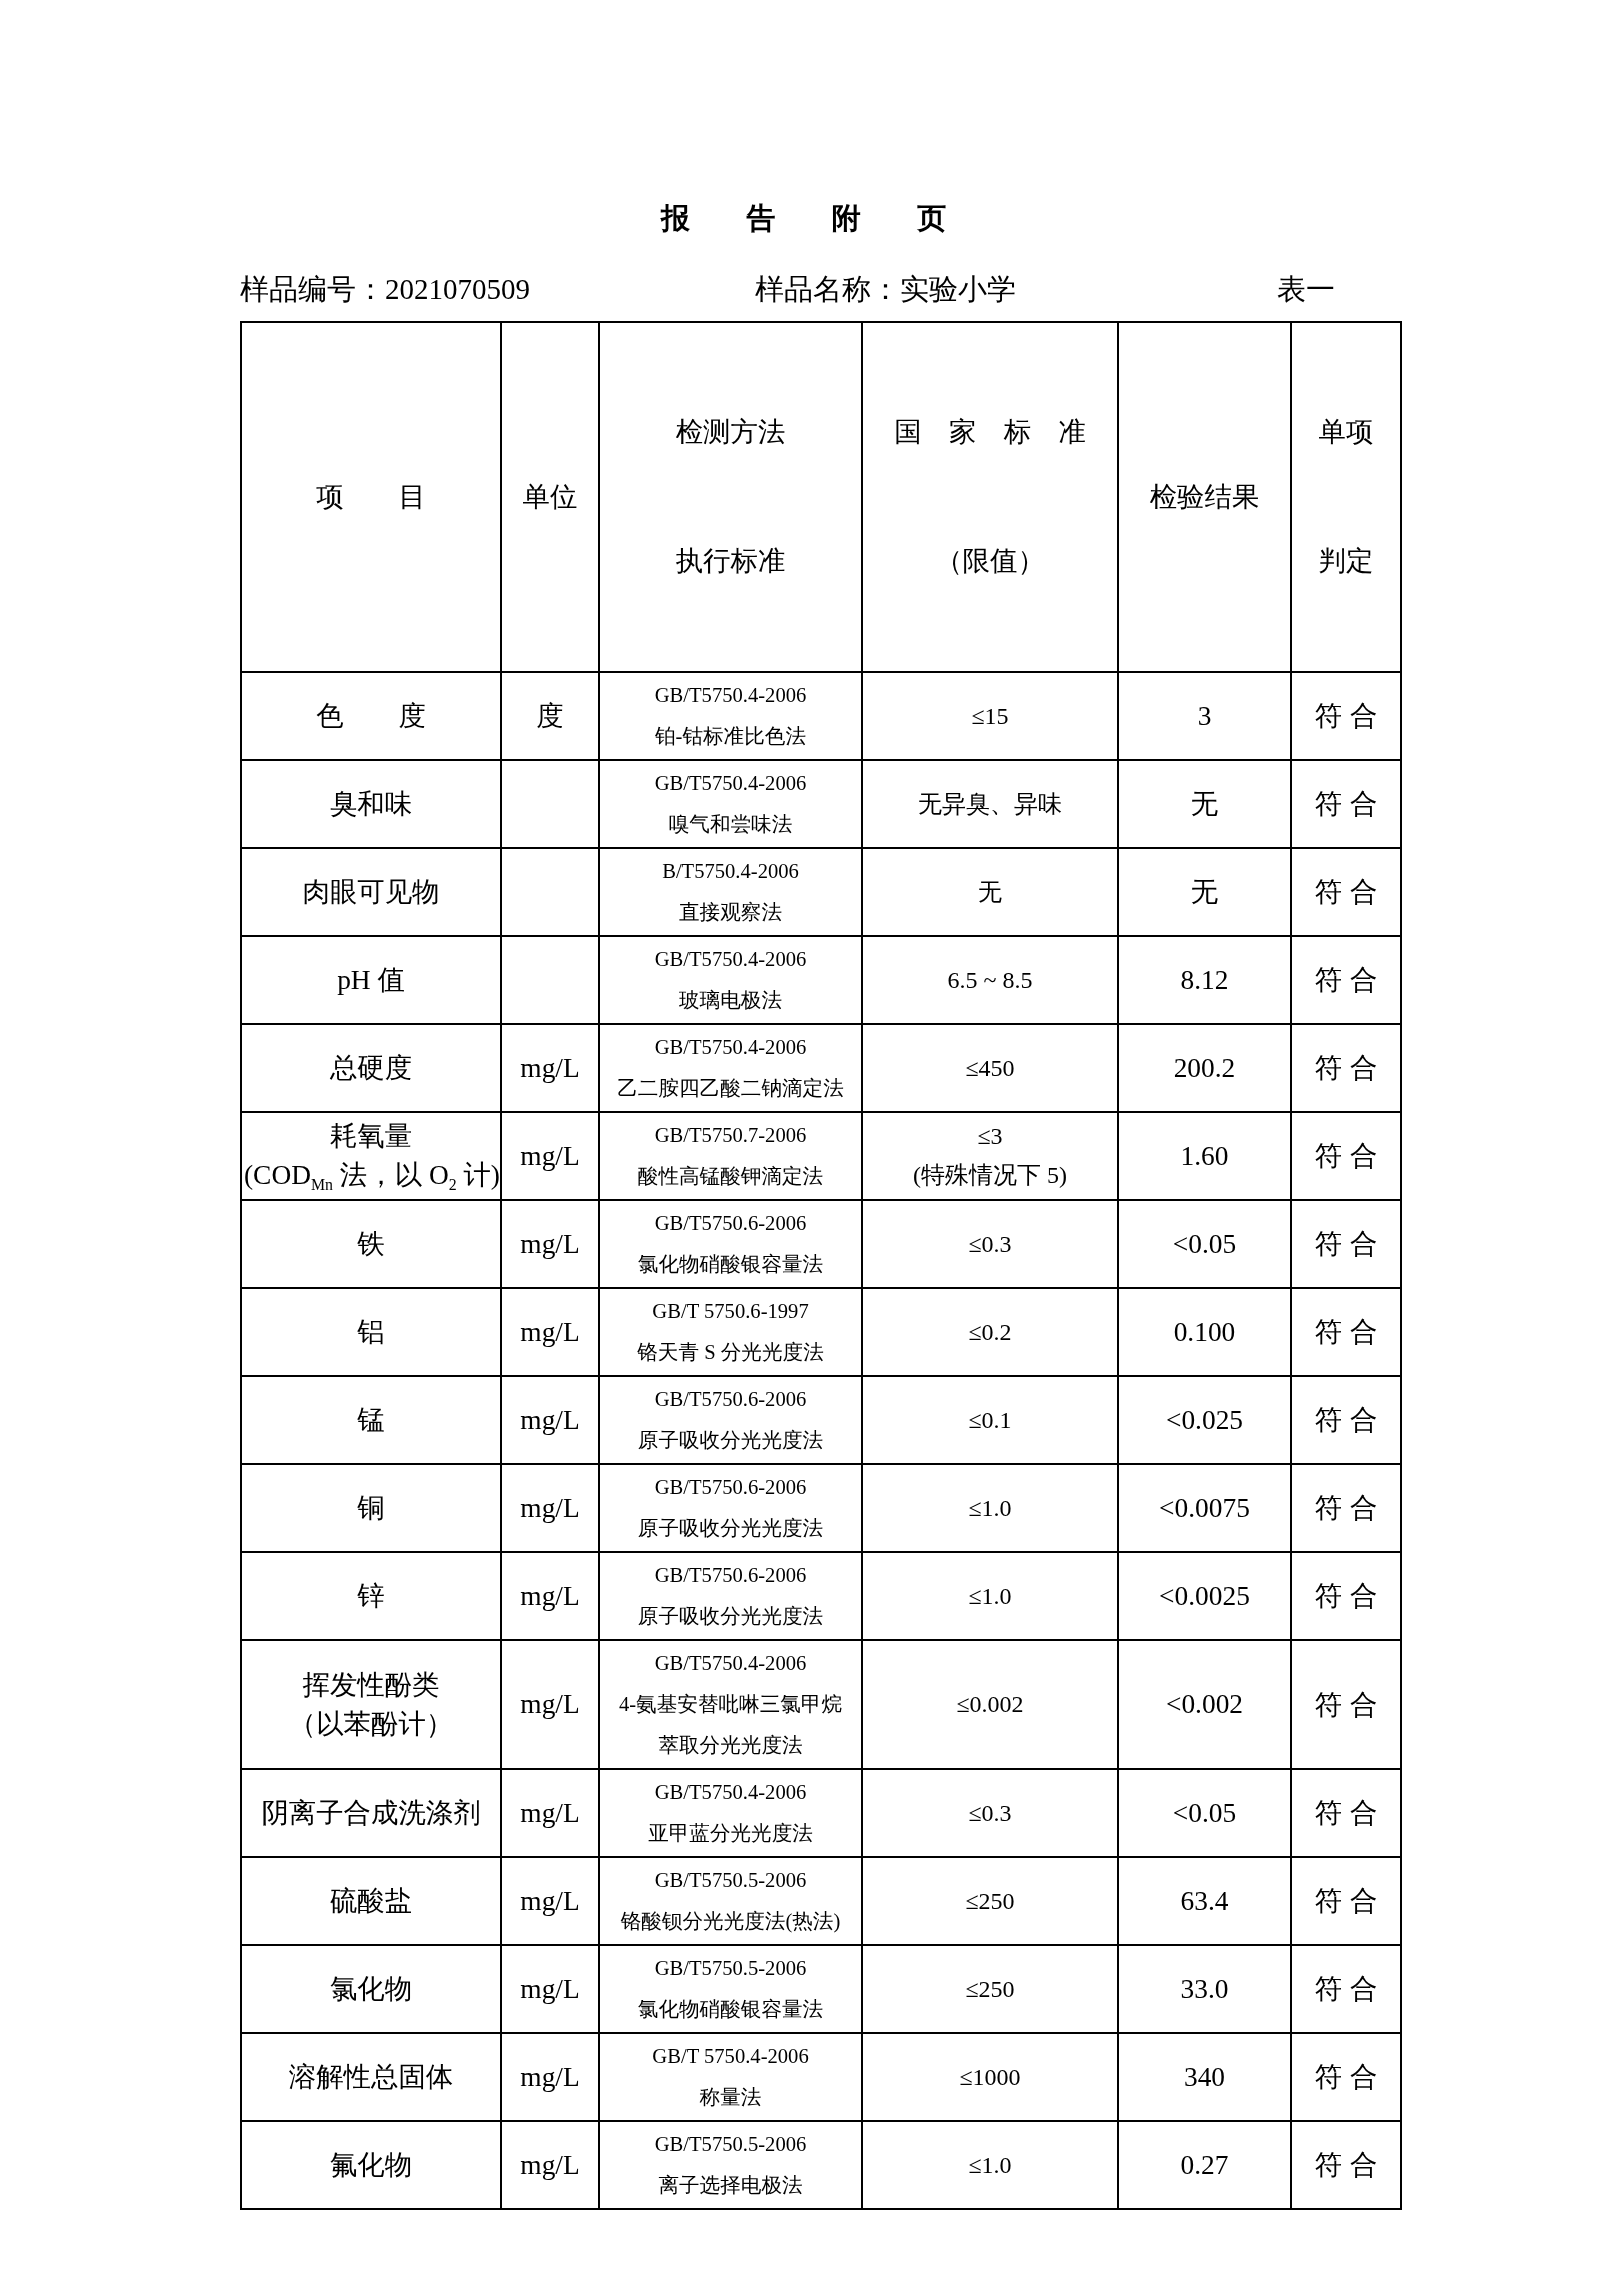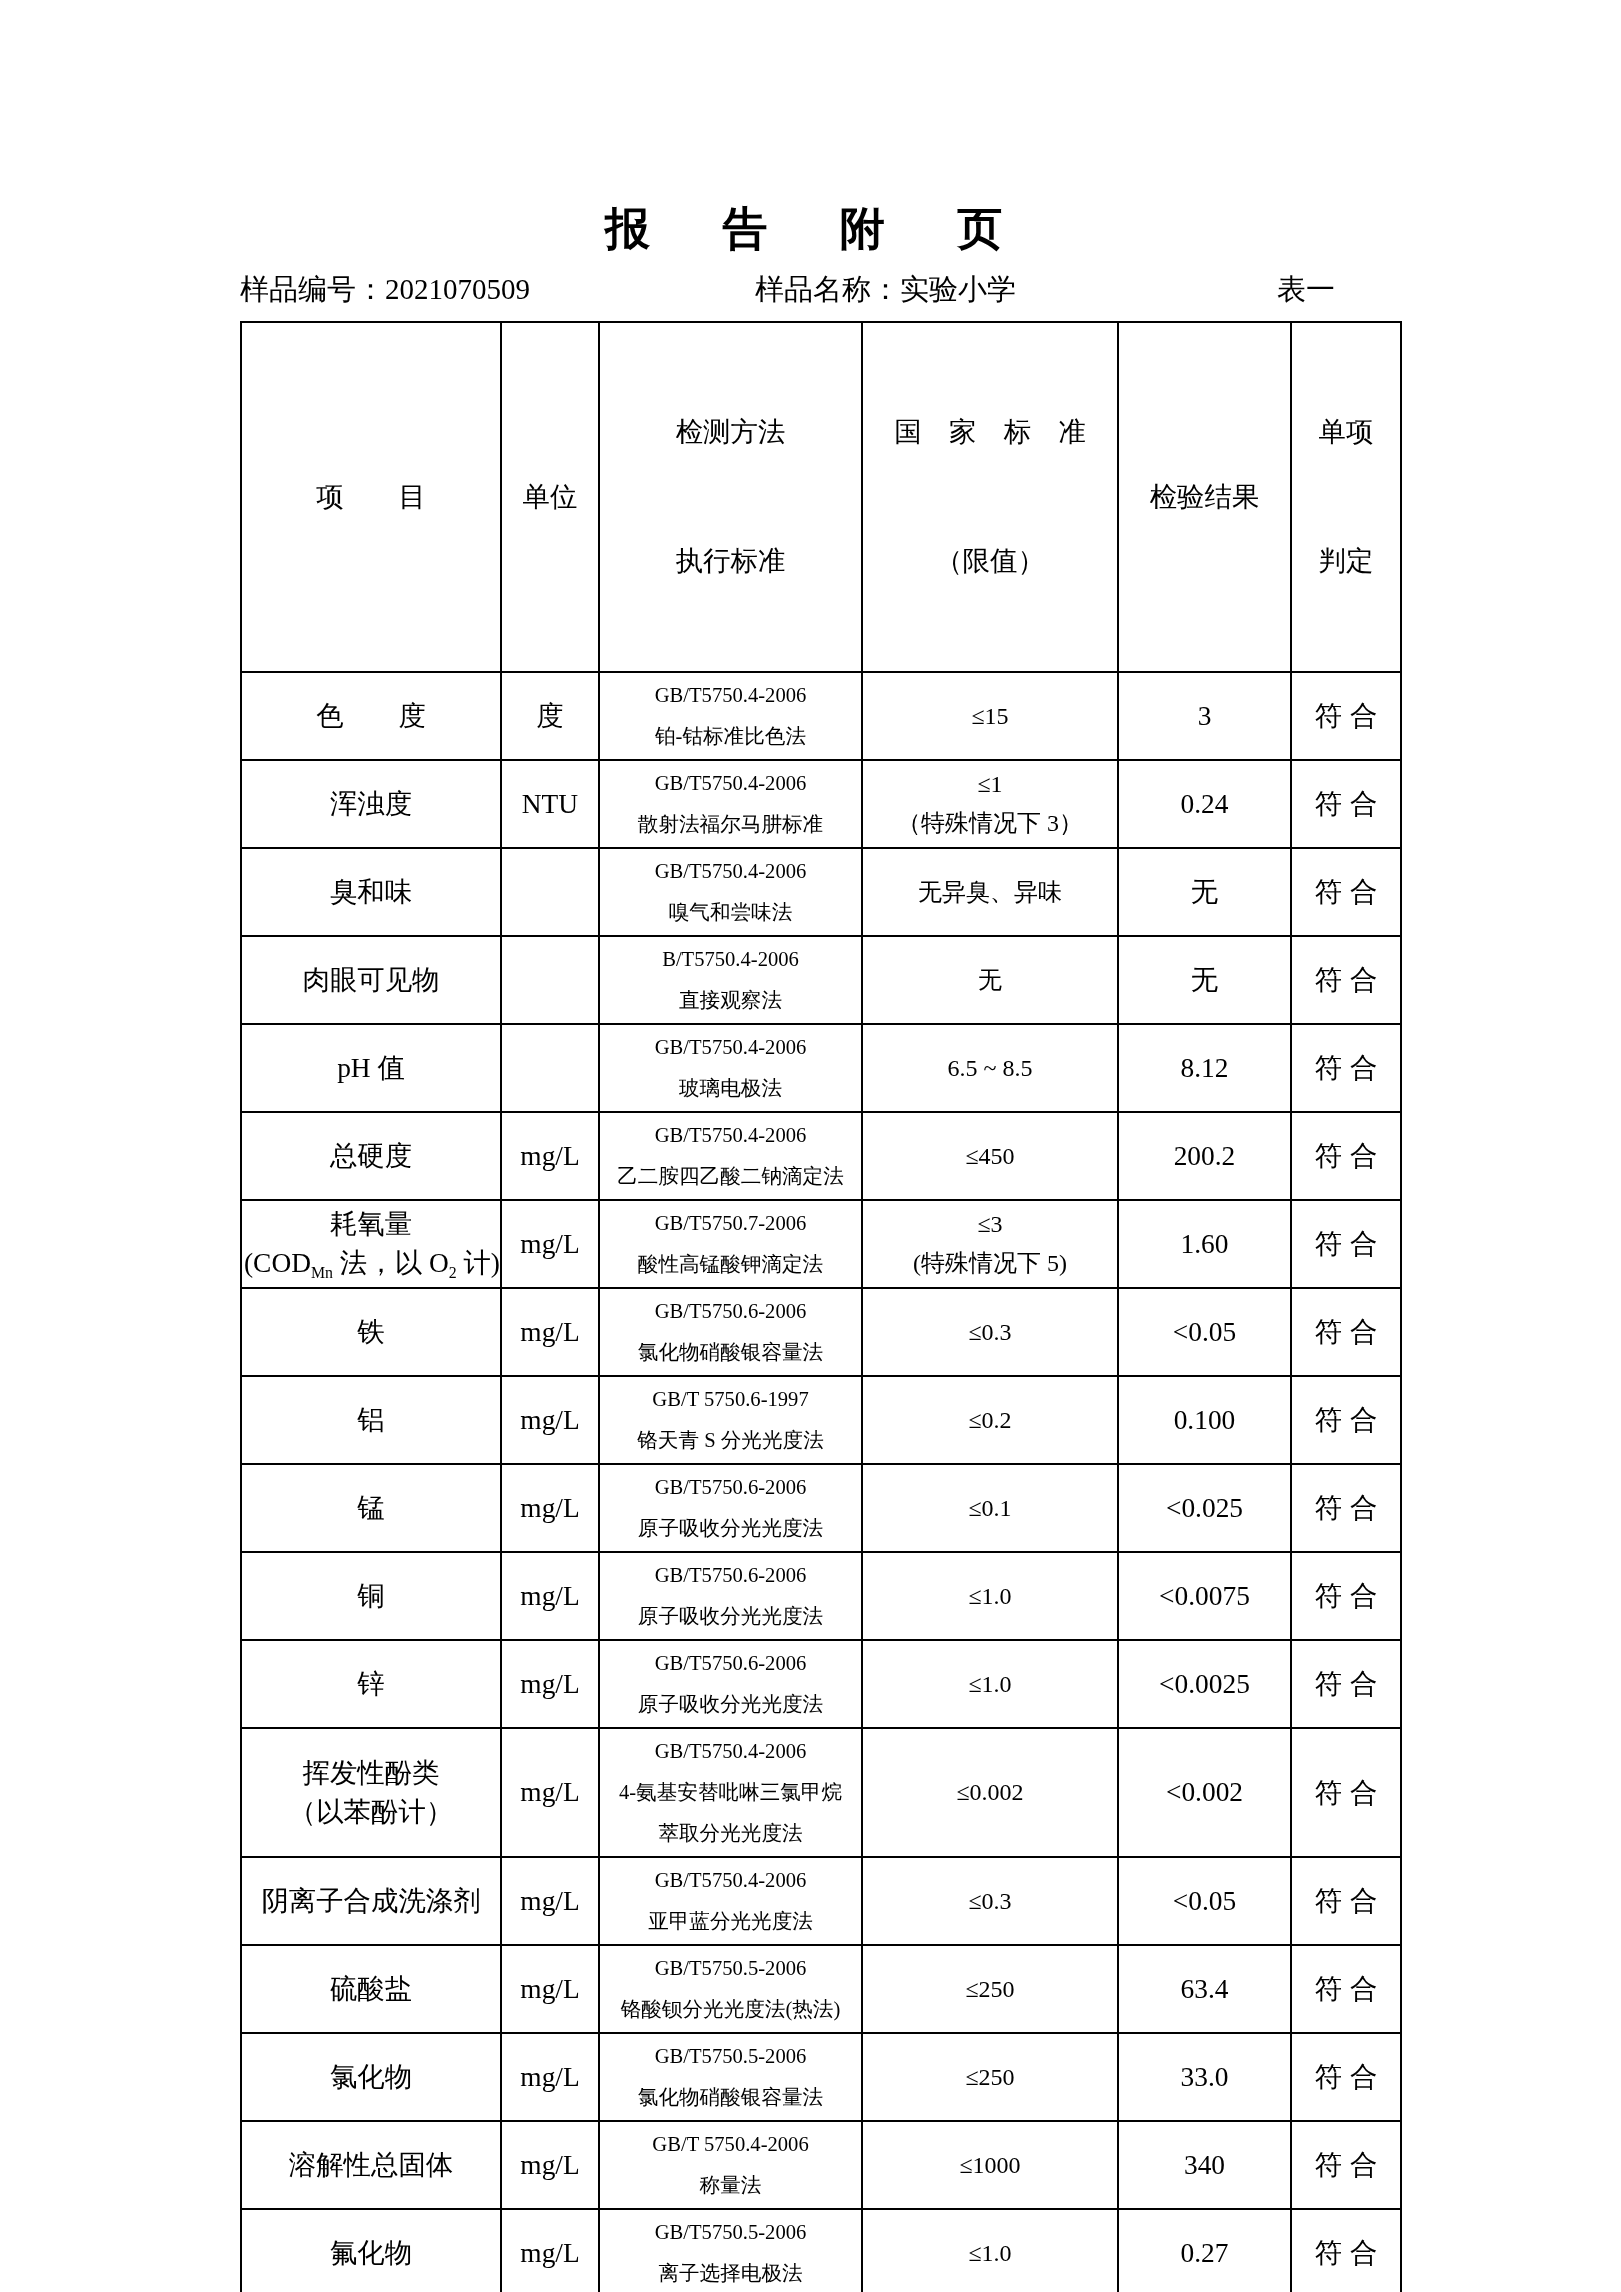--- a/index.html
+++ b/index.html
@@ -12,21 +12,21 @@
     color: #000000;
     font-family: "Liberation Serif", "DejaVu Serif", serif;
   }
   .title {
     position: absolute;
     top: 199px;
     left: 0;
     width: 100%;
     margin: 0;
     text-align: center;
-    font-size: 45px;
+    font-size: 29px;
     font-weight: bold;
     letter-spacing: 13.7px;
     white-space: pre;
   }
   .info-row {
     position: absolute;
     left: 240px;
     top: 272px;
     width: 1159px;
     height: 39px;
@@ -126,40 +126,20 @@
             <div>≤15</div>
           </td>
           <td class="result">
             <div>3</div>
           </td>
           <td class="judge">
             <div>符合</div>
           </td>
         </tr>
         <tr>
-          <td class="item"><div>浑浊度</div></td>
-          <td class="unit">
-            <div>NTU</div>
-          </td>
-          <td class="method">
-            <div>GB/T5750.4-2006</div>
-            <div>散射法福尔马肼标准</div>
-          </td>
-          <td class="standard">
-            <div>≤1</div>
-            <div>（特殊情况下 3）</div>
-          </td>
-          <td class="result">
-            <div>0.24</div>
-          </td>
-          <td class="judge">
-            <div>符合</div>
-          </td>
-        </tr>
-        <tr>
           <td class="item"><div>臭和味</div></td>
           <td class="unit">
             <div></div>
           </td>
           <td class="method">
             <div>GB/T5750.4-2006</div>
             <div>嗅气和尝味法</div>
           </td>
           <td class="standard">
             <div>无异臭、异味</div>

